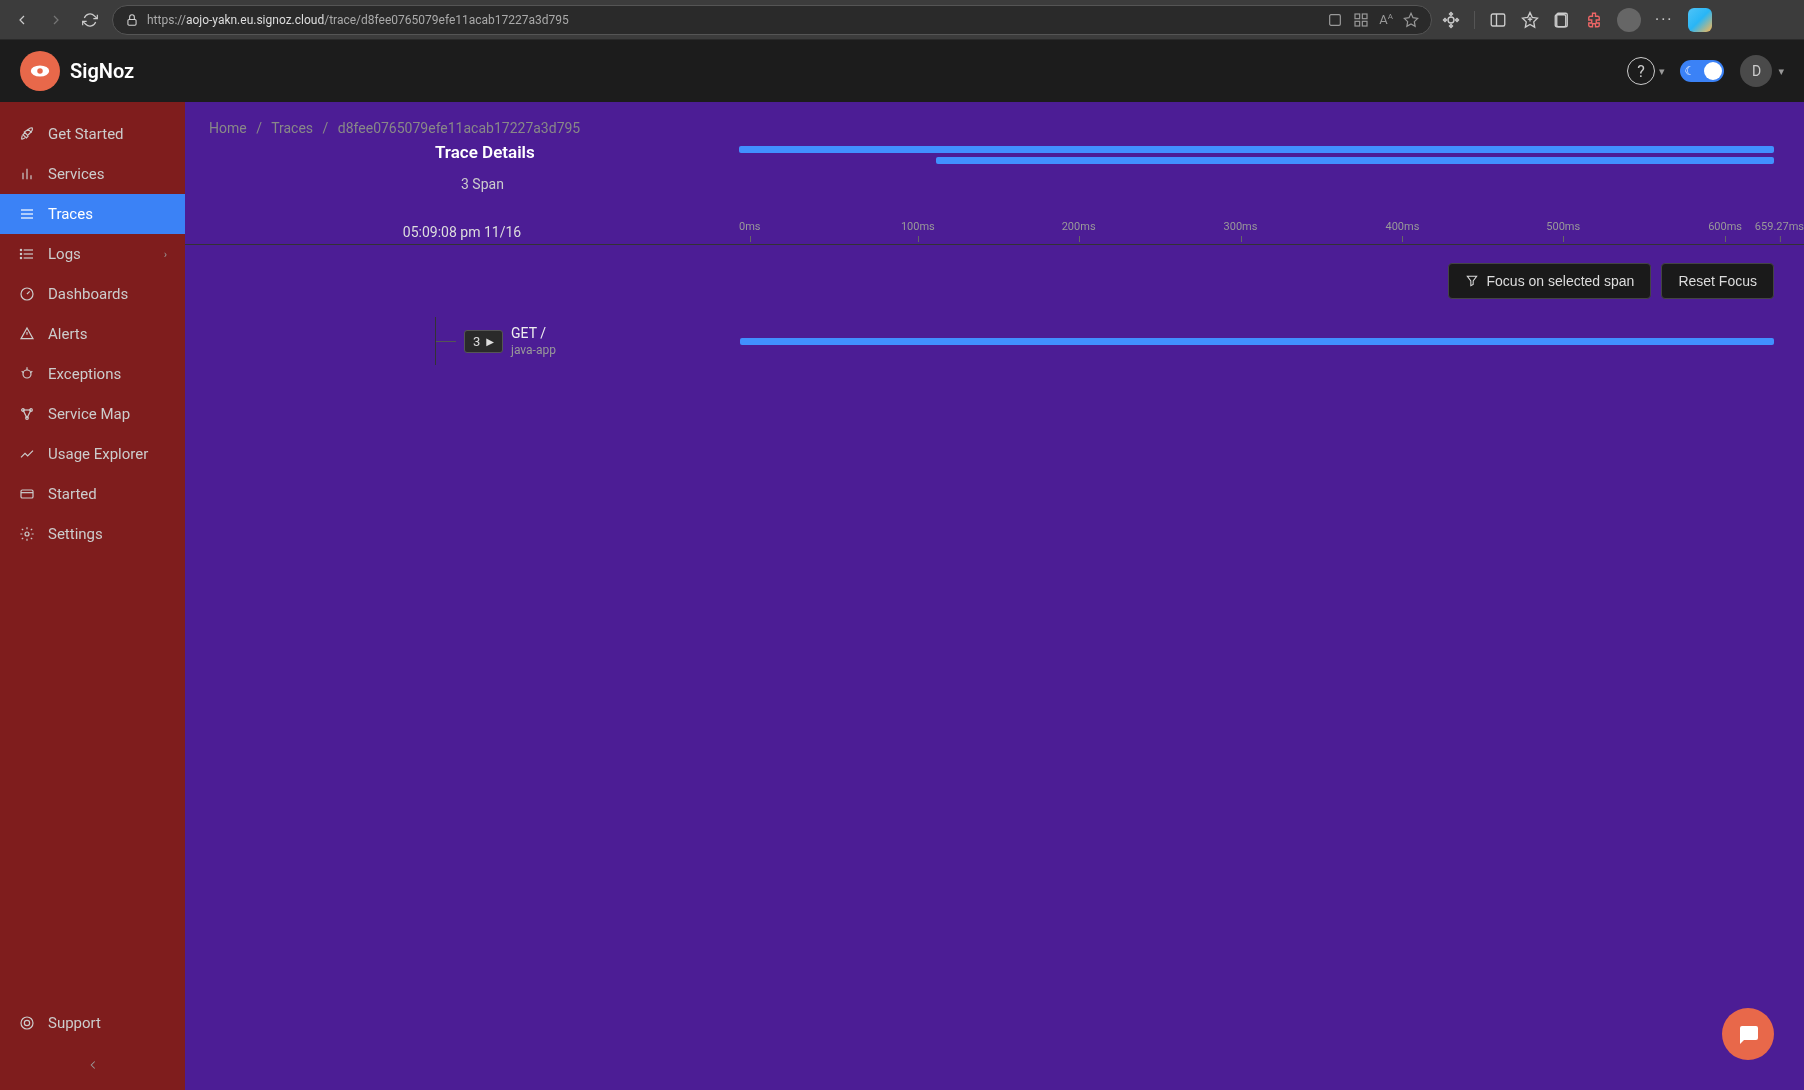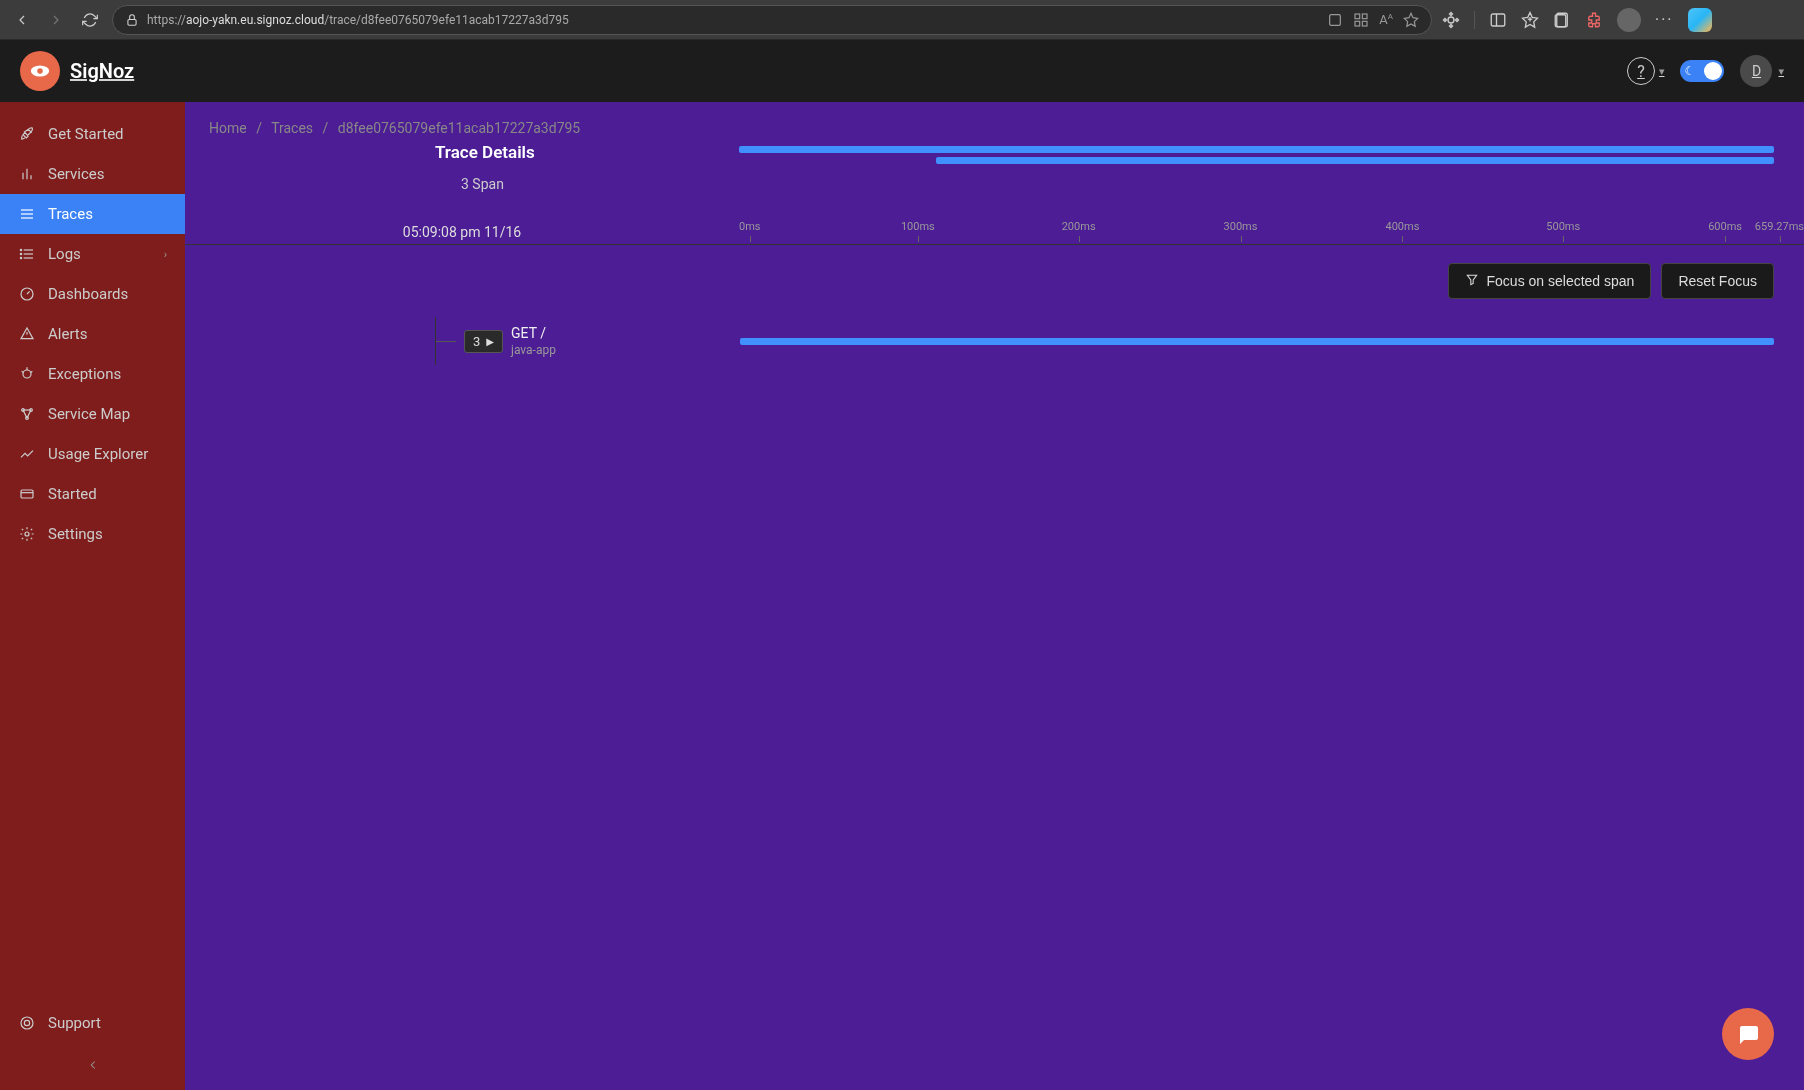--- a/index.html
+++ b/index.html
@@ -88,21 +88,20 @@
   display: flex;
   flex-direction: column;
   background: #0b0c0e;
 }
 .top-bar {
   height: 62px;
   background: #1c1c1c;
   display: flex;
   align-items: center;
   padding: 0 20px;
-  text-decoration: underline;
 }
 .logo-wrap {
   display: flex;
   align-items: center;
   gap: 10px;
 }
 .logo-circle {
   width: 40px;
   height: 40px;
   border-radius: 50%;
@@ -316,20 +315,21 @@
   padding: 18px 30px 18px 0;
 }
 .btn {
   background: #1a1a1a;
   border: 1px solid #444;
   color: #ddd;
   padding: 9px 16px;
   border-radius: 4px;
   font-size: 14px;
   display: flex;
+  align-items: center;
   gap: 8px;
   cursor: pointer;
 }
 
 .span-row {
   display: flex;
   align-items: center;
   padding: 8px 30px 8px 0;
   border-left: 1px solid #333;
   margin-left: 250px;

